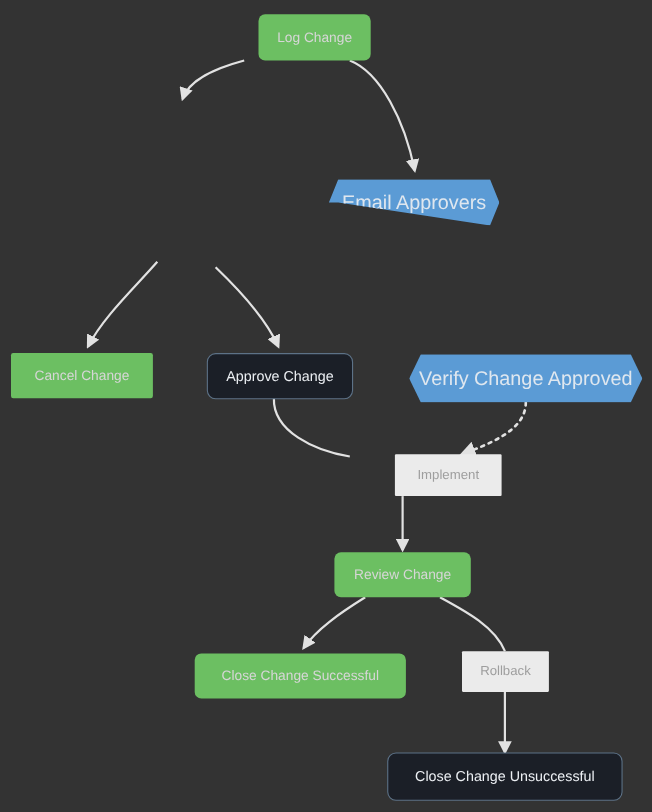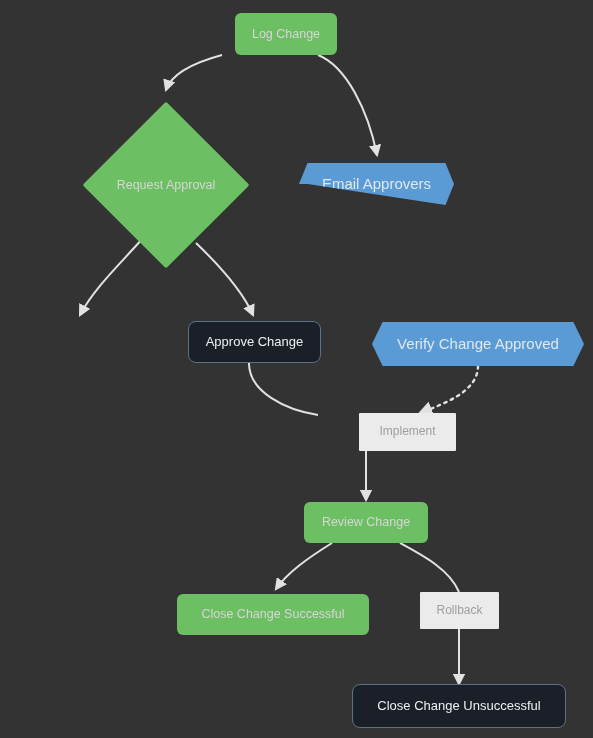--- a/index.html
+++ b/index.html
@@ -69,21 +69,21 @@
     position: relative;
     z-index: 2;
     color: #d6d6d6;
     font-size: 12.5px;
   }
 
   
   .n-hex {
     background: #5b9bd5;
     color: #dfe7ef;
-    font-size: 15px;
+    font-size: 18px;
     clip-path: polygon(5.5% 0%, 94.5% 0%, 100% 50%, 94.5% 100%, 5.5% 50%, 0% 50%);
   }
   .n-hex.wide {
     clip-path: polygon(5% 0%, 95% 0%, 100% 50%, 95% 100%, 5% 100%, 0% 50%);
   }
 
   
   .n-gray {
     background: #ebebeb;
     color: #9e9e9e;
@@ -132,29 +132,28 @@
 
     <path d="M 400,543 C 424,556 450,570 459,592" fill="none" stroke="#e2e2e2" stroke-width="2"></path>
 
     <path d="M 459,629 L 459,684" fill="none" stroke="#e2e2e2" stroke-width="2" marker-end="url(#arrow)"></path>
   </svg>
 
   <div class="node n-green" style="left:219px; top:13px; width:102px; height:42px;margin-left:16px;">
     <span class="node-label">Log Change</span>
   </div>
 
-  <div class="node n-diamond" style="left:82px; top:110px; width:168px; height:150px;">
-    <span class="dia-shape"></span>
-    <span class="node-label">Request Approval</span>
-  </div>
 
   <div class="node n-hex" style="left:299px; top:163px; width:155px; height:42px;">
     <span class="node-label">Email Approvers</span>
   </div>
 
+  <div class="node n-green" style="left:10px; top:321px; width:129px; height:41px; border-radius:2px;">
+    <span class="node-label">Cancel Change</span>
+  </div>
 
   <div class="node n-dark" style="left:188px; top:321px; width:133px; height:42px;">
     <span class="node-label">Approve Change</span>
   </div>
 
   <div class="node n-hex wide" style="left:372px; top:322px; width:212px; height:44px;text-align:right;">
     <span class="node-label">Verify Change Approved</span>
   </div>
 
   <div class="node n-gray" style="left:318px; top:413px; width:97px; height:38px;margin-left:41px;">

